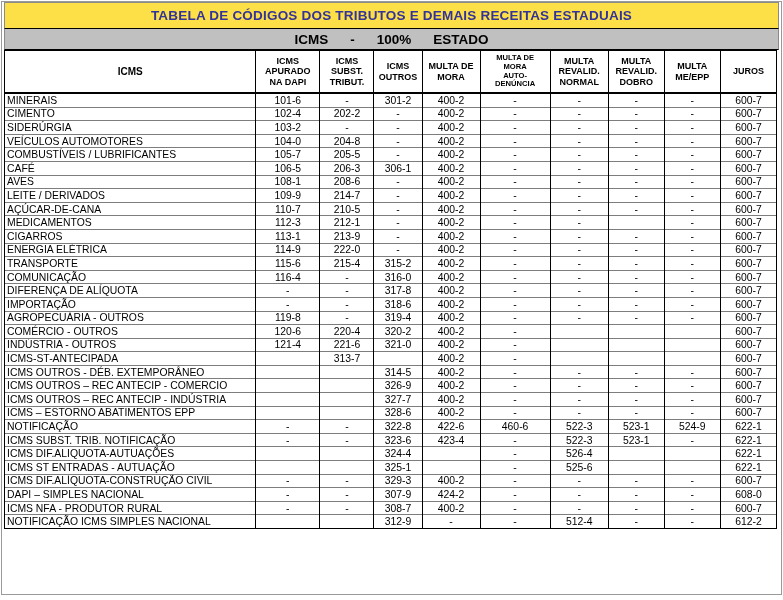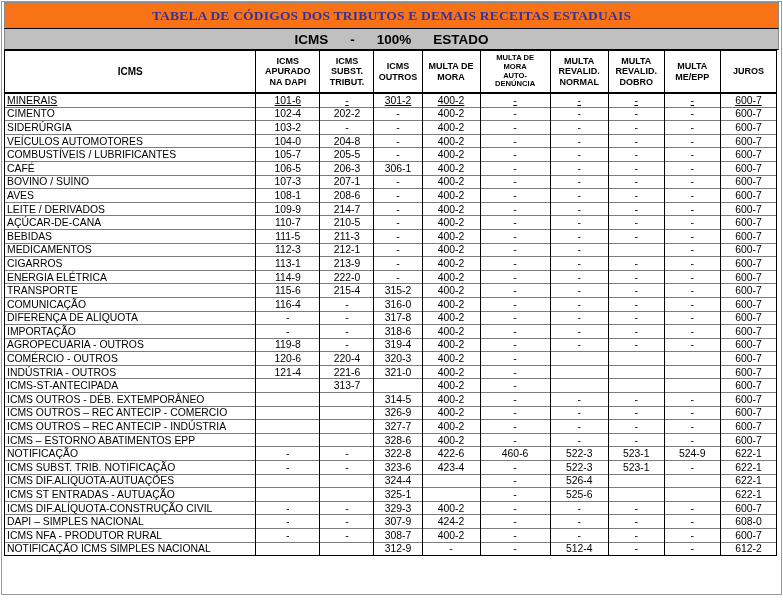--- a/index.html
+++ b/index.html
@@ -1,23 +1,23 @@
 <!DOCTYPE html>
 <html><head>
 <meta charset="utf-8">
 <style>
   html,body{margin:0;padding:0;background:#ffffff;}
   body{width:783px;height:600px;position:relative;overflow:hidden;
        font-family:"Liberation Sans","DejaVu Sans",sans-serif;}
   .outer-frame{position:absolute;left:1px;top:1px;width:779px;height:592px;
        border:1px solid #9a9a9a;}
   .sheet{position:absolute;left:4px;top:2px;width:775px;}
-  .title-bar{height:25px;background:#f97316;border:1px solid #8a8a8a;border-bottom:1px solid #000;
+  .title-bar{height:25px;background:#fde047;border:1px solid #8a8a8a;border-bottom:1px solid #000;
        display:flex;align-items:center;justify-content:center;
-       color:#333399;font-weight:bold;font-size:13.5px;letter-spacing:.2px;font-family:Liberation Serif, serif;}
+       color:#333399;font-weight:bold;font-size:13.5px;letter-spacing:.2px;}
   .subtitle-bar{height:20px;background:#C0C0C0;border-left:1px solid #8a8a8a;border-right:1px solid #8a8a8a;
        border-bottom:1px solid #000;display:flex;align-items:center;justify-content:center;gap:22px;
        color:#000;font-weight:bold;font-size:13.5px;}
   table{border-collapse:collapse;table-layout:fixed;width:773px;border:1px solid #000;}
   col:nth-child(1){width:251px}
   col:nth-child(2){width:64px}
   col:nth-child(3){width:54px}
   col:nth-child(4){width:48px}
   col:nth-child(5){width:58px}
   col:nth-child(6){width:70px}
@@ -26,21 +26,21 @@
   col:nth-child(9){width:56px}
   col:nth-child(10){width:56px}
   thead th{background:#fff;border:1px solid #000;border-bottom:2px solid #000;
        height:41px;vertical-align:middle;text-align:center;padding:0;
        font-size:9px;font-weight:bold;line-height:1.12;color:#000;}
   thead th.name-col{font-size:10px;}
   thead th.small div{font-size:7.6px;line-height:1.15;}
   tbody td{border-left:1px solid #000;border-right:1px solid #000;border-top:1px solid #7d7d7d;
        height:12.6px;padding:0 2px;font-size:10.4px;color:#000;
        white-space:nowrap;overflow:hidden;vertical-align:middle;}
-  tbody tr:first-child td{border-top:none;text-decoration:underline;}
+  tbody tr:first-child td{border-top:none;}
   tbody td.num{text-align:center;padding:0;}
   tbody td.name{text-align:left;}
 </style>
 </head>
 <body>
 
 <div class="outer-frame"></div>
 
 <div class="sheet">
 
@@ -181,32 +181,20 @@
           <td class="num">206-3</td>
           <td class="num">306-1</td>
           <td class="num">400-2</td>
           <td class="num">-</td>
           <td class="num">-</td>
           <td class="num">-</td>
           <td class="num">-</td>
           <td class="num">600-7</td>
         </tr>
         <tr>
-          <td class="name">BOVINO / SUÍNO</td>
-          <td class="num">107-3</td>
-          <td class="num">207-1</td>
-          <td class="num">-</td>
-          <td class="num">400-2</td>
-          <td class="num">-</td>
-          <td class="num">-</td>
-          <td class="num">-</td>
-          <td class="num">-</td>
-          <td class="num">600-7</td>
-        </tr>
-        <tr>
           <td class="name">AVES</td>
           <td class="num">108-1</td>
           <td class="num">208-6</td>
           <td class="num">-</td>
           <td class="num">400-2</td>
           <td class="num">-</td>
           <td class="num">-</td>
           <td class="num">-</td>
           <td class="num">-</td>
           <td class="num">600-7</td>
@@ -220,32 +208,20 @@
           <td class="num">-</td>
           <td class="num">-</td>
           <td class="num">-</td>
           <td class="num">-</td>
           <td class="num">600-7</td>
         </tr>
         <tr>
           <td class="name">AÇÚCAR-DE-CANA</td>
           <td class="num">110-7</td>
           <td class="num">210-5</td>
-          <td class="num">-</td>
-          <td class="num">400-2</td>
-          <td class="num">-</td>
-          <td class="num">-</td>
-          <td class="num">-</td>
-          <td class="num">-</td>
-          <td class="num">600-7</td>
-        </tr>
-        <tr>
-          <td class="name">BEBIDAS</td>
-          <td class="num">111-5</td>
-          <td class="num">211-3</td>
           <td class="num">-</td>
           <td class="num">400-2</td>
           <td class="num">-</td>
           <td class="num">-</td>
           <td class="num">-</td>
           <td class="num">-</td>
           <td class="num">600-7</td>
         </tr>
         <tr>
           <td class="name">MEDICAMENTOS</td>
@@ -340,21 +316,21 @@
           <td class="num">-</td>
           <td class="num">-</td>
           <td class="num">-</td>
           <td class="num">-</td>
           <td class="num">600-7</td>
         </tr>
         <tr>
           <td class="name">COMÉRCIO - OUTROS</td>
           <td class="num">120-6</td>
           <td class="num">220-4</td>
-          <td class="num">320-3</td>
+          <td class="num">320-2</td>
           <td class="num">400-2</td>
           <td class="num">-</td>
           <td class="num"></td>
           <td class="num"></td>
           <td class="num"></td>
           <td class="num">600-7</td>
         </tr>
         <tr>
           <td class="name">INDÚSTRIA - OUTROS</td>
           <td class="num">121-4</td>

